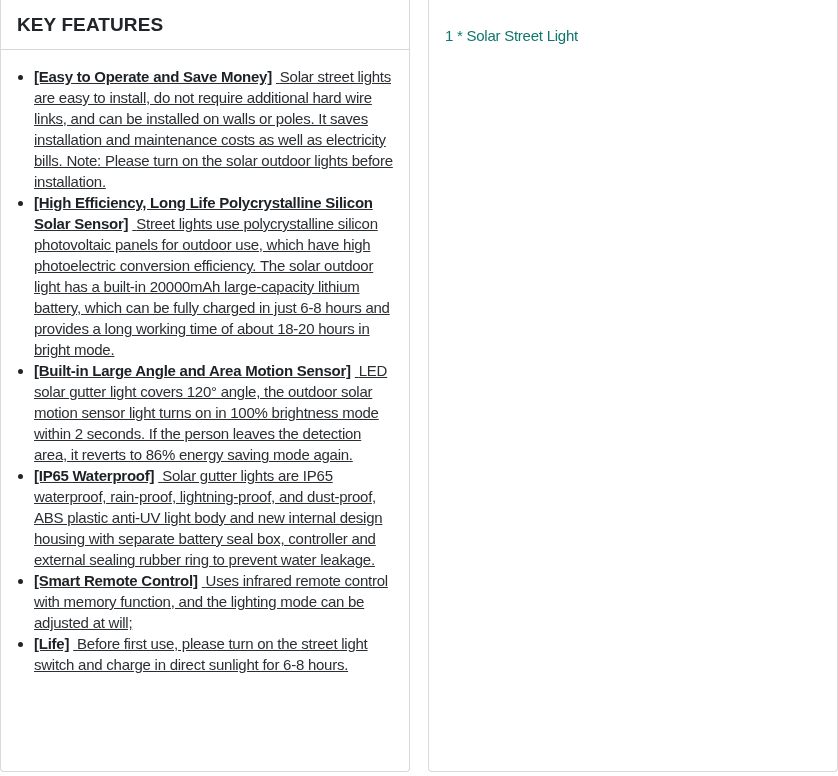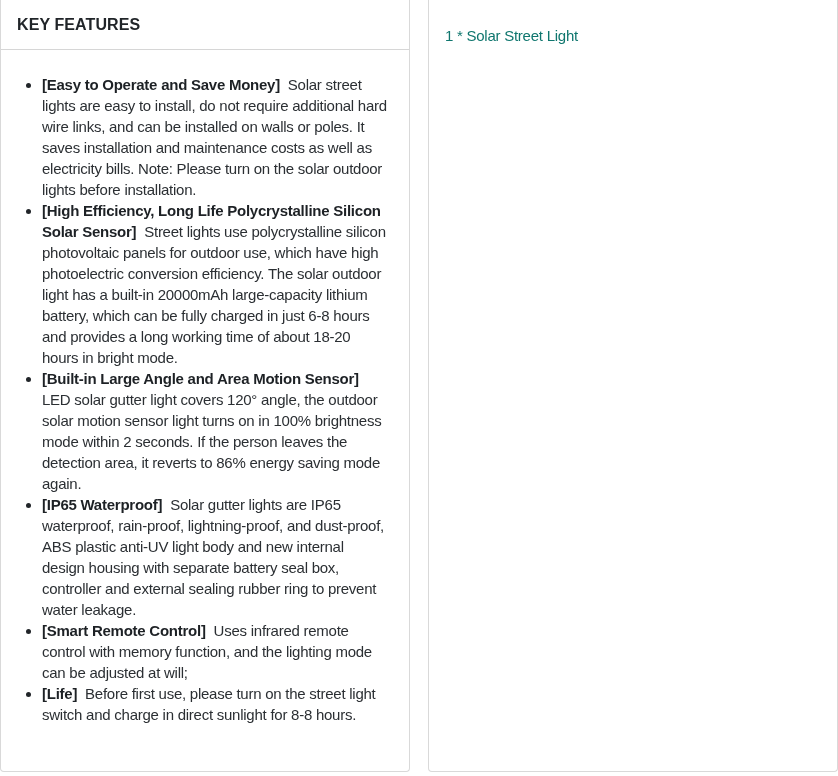--- a/index.html
+++ b/index.html
@@ -31,36 +31,37 @@
   }
   .card-header {
     height: 50px;
     display: flex;
     align-items: center;
     padding: 0 16px;
     border-bottom: 1px solid #d6d6d6;
   }
   .card-header h2 {
     margin: 0;
-    font-size: 16px;
+    font-size: 19px;
     font-weight: 700;
     color: #212529;
     letter-spacing: 0.1px;
   }
   .card-body {
     padding: 16px 14px 0 16px;
     font-size: 15px;
     line-height: 21px;
     letter-spacing: -0.25px;
     color: #2b2f33;
   }
   ul.features {
-    margin: 8px;
+    margin: 0;
     padding: 0 0 0 17px;
     list-style: disc outside;
+    text-decoration: underline;
   }
   ul.features li {
     margin: 0;
     padding: 0;
   }
   ul.features li::marker { color: #212529; }
   .feat-heading {
     font-weight: 700;
     color: #1d2125;
     margin-right: 4px;
@@ -102,21 +103,21 @@
         <li>
           <span class="feat-heading">[IP65 Waterproof]</span>
           <span class="feat-body">Solar gutter lights are IP65 waterproof, rain-proof, lightning-proof, and dust-proof, ABS plastic anti-UV light body and new internal design housing with separate battery seal box, controller and external sealing rubber ring to prevent water leakage.</span>
         </li>
         <li>
           <span class="feat-heading">[Smart Remote Control]</span>
           <span class="feat-body">Uses infrared remote control with memory function, and the lighting mode can be adjusted at will;</span>
         </li>
         <li>
           <span class="feat-heading">[Life]</span>
-          <span class="feat-body">Before first use, please turn on the street light switch and charge in direct sunlight for 8-8 hours.</span>
+          <span class="feat-body">Before first use, please turn on the street light switch and charge in direct sunlight for 6-8 hours.</span>
         </li>
       </ul>
     </div>
   </section>
 
   <section class="card">
     <div class="card-body box-body">
       <p>1 * Solar Street Light</p>
     </div>
   </section>

